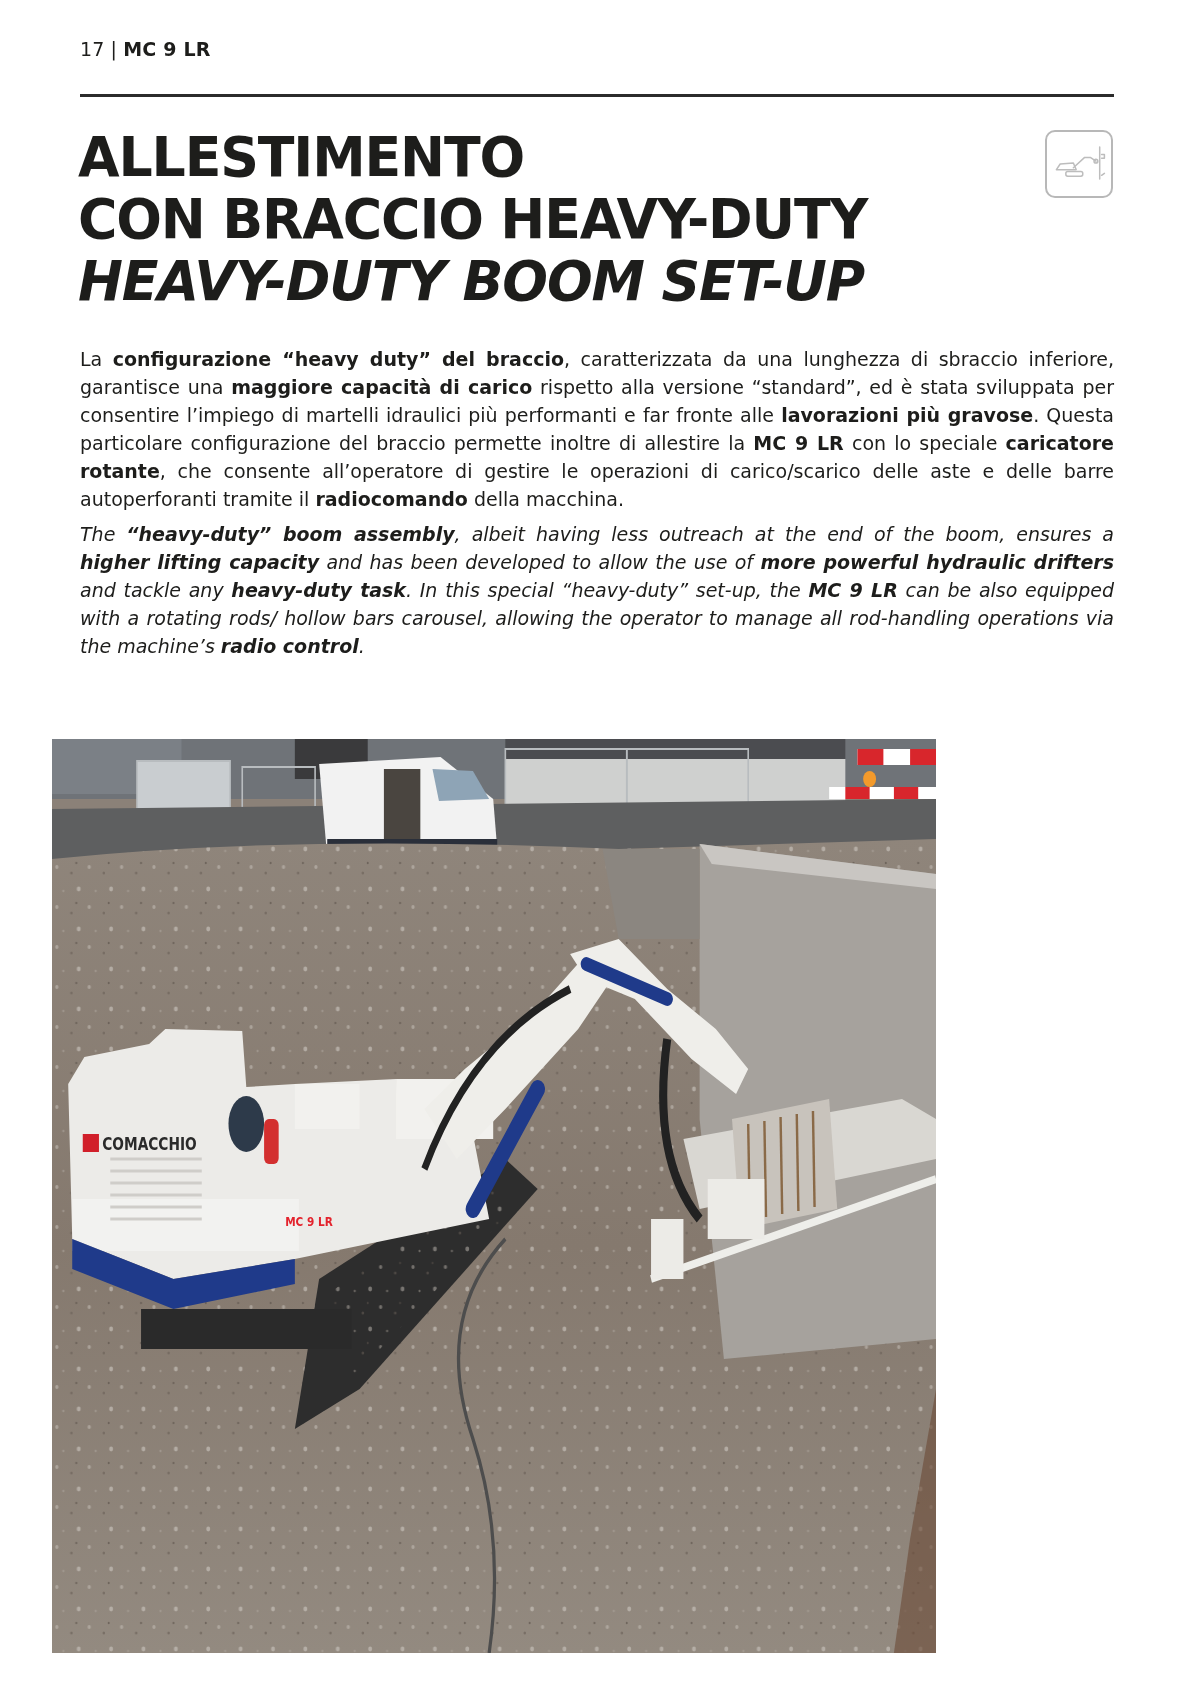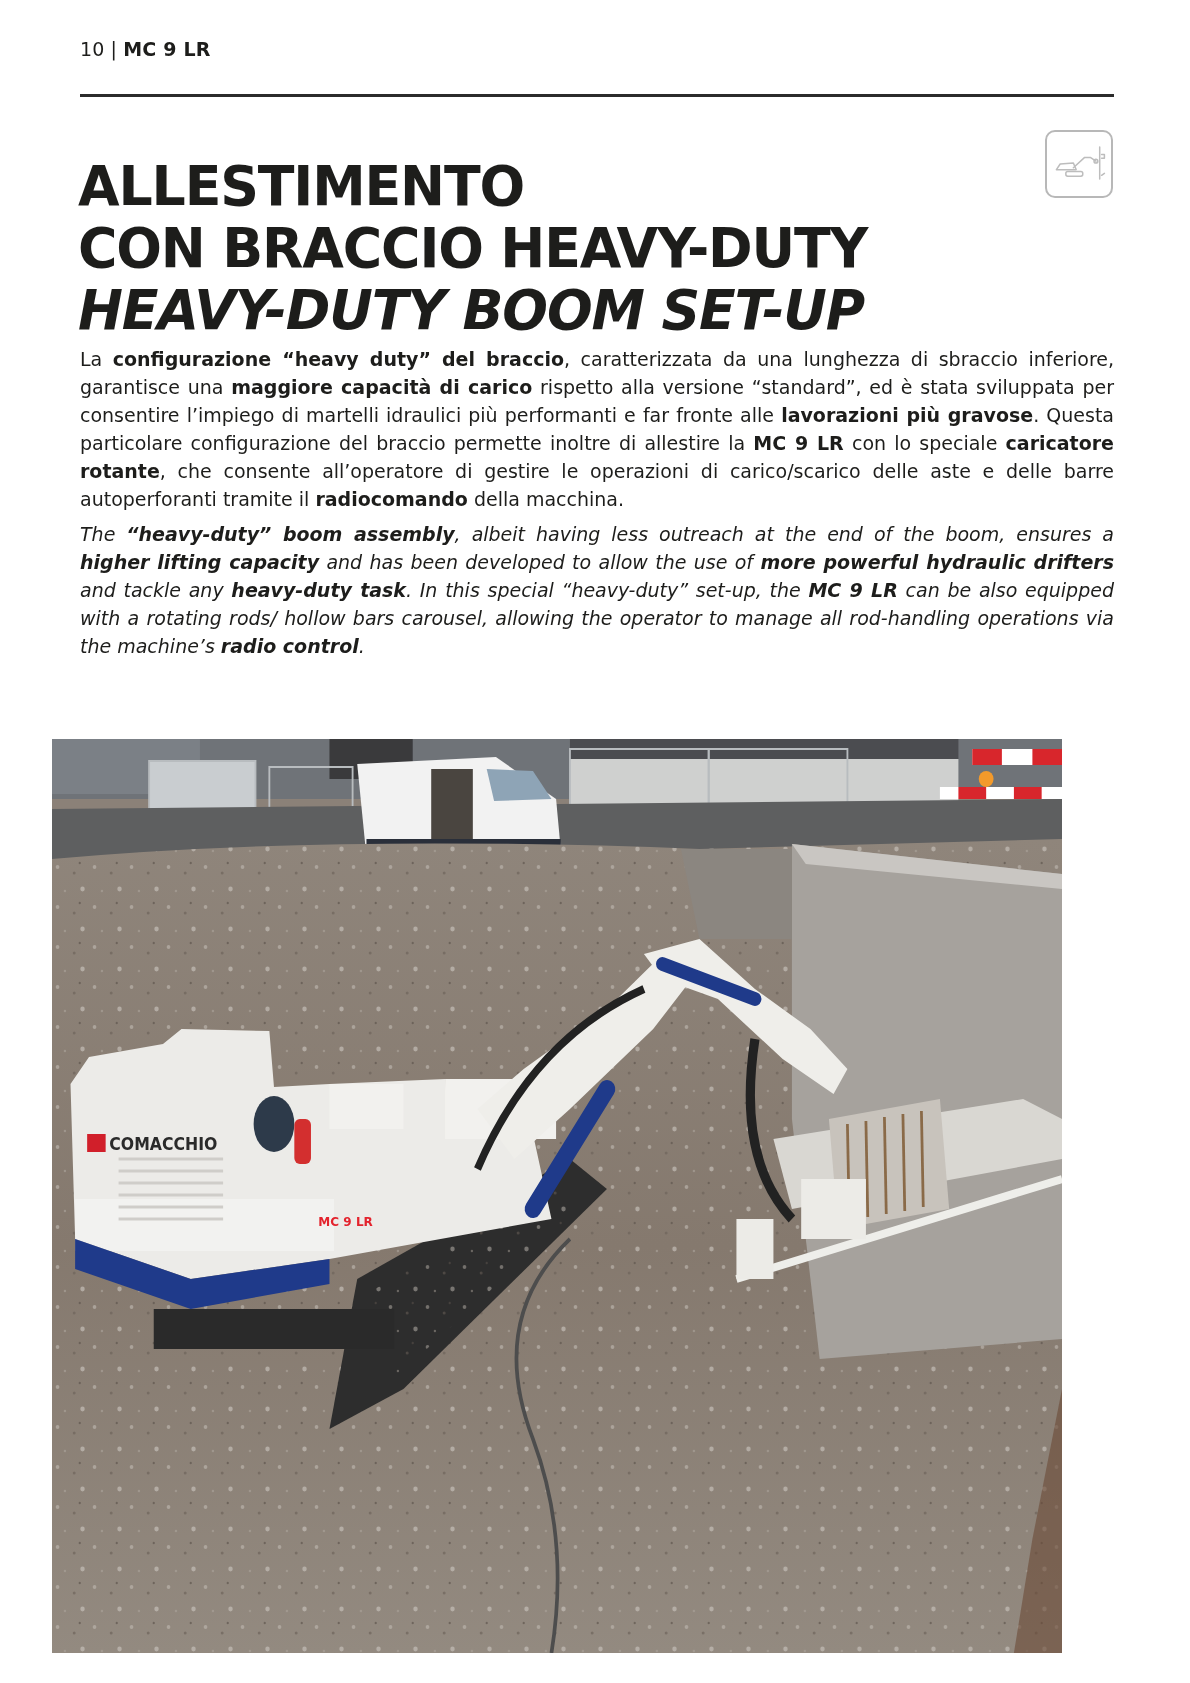--- a/index.html
+++ b/index.html
@@ -12,21 +12,21 @@
       font-size: 19px; letter-spacing: 0.2px; color: #1d1d1b;
     }
     .running-head .num { font-weight: normal; }
     .running-head .sep { margin: 0 6px; font-weight: normal; }
     .running-head .model { font-weight: bold; }
     .rule {
       position: absolute; left: 80px; top: 94px; width: 1034px; height: 3px;
       background: #2b2b2b;
     }
     .title-block {
-      position: absolute; left: 78px; top: 126px; width: 960px; margin-top: 29px;
+      position: absolute; left: 78px; top: 126px; width: 960px;
     }
     .title-line {
       display: block; font-family: "DejaVu Sans", sans-serif;
       font-weight: bold; font-size: 56px; line-height: 62px;
       letter-spacing: -1.2px; color: #1d1d1b; white-space: nowrap;
       transform: scaleX(0.96); transform-origin: left center;
     }
     .title-line.italic { font-style: italic; font-weight: bold; }
     .setup-icon {
       position: absolute; left: 1045px; top: 130px; width: 68px; height: 68px;
@@ -36,30 +36,30 @@
     .setup-icon svg { width: 100%; height: 100%; display: block; }
     .para {
       position: absolute; left: 80px; width: 1034px;
       font-size: 19px; line-height: 28px; text-align: justify;
       color: #1d1d1b;
     }
     .para b { font-weight: bold; }
     .para-it { top: 345px; }
     .para-en { top: 520px; font-style: italic; }
     .photo {
-      position: absolute; left: 52px; top: 739px; width: 1010px; height: 914px;
+      position: absolute; left: 52px; top: 739px; width: 884px; height: 914px;
       overflow: hidden; background: #8b8178;
     }
     .photo svg { width: 100%; height: 100%; display: block; }
   </style>
 </head>
 <body>
 
 <div class="running-head">
-  <span class="num">10</span><span class="sep">|</span><span class="model">MC 9 LR</span>
+  <span class="num">17</span><span class="sep">|</span><span class="model">MC 9 LR</span>
 </div>
 <div class="rule"></div>
 
 <div class="title-block">
   <span class="title-line">ALLESTIMENTO</span>
   <span class="title-line">CON BRACCIO HEAVY-DUTY</span>
   <span class="title-line italic">HEAVY-DUTY BOOM SET-UP</span>
 </div>
 
 <div class="setup-icon">

